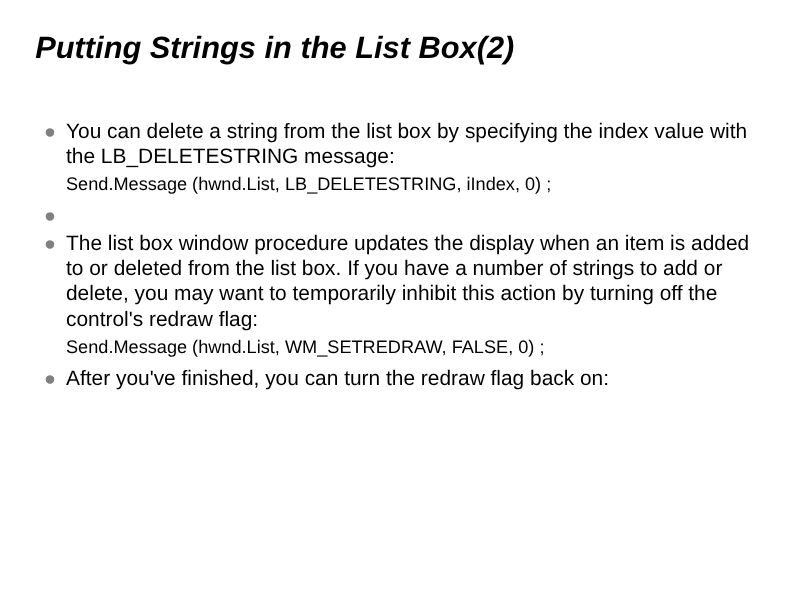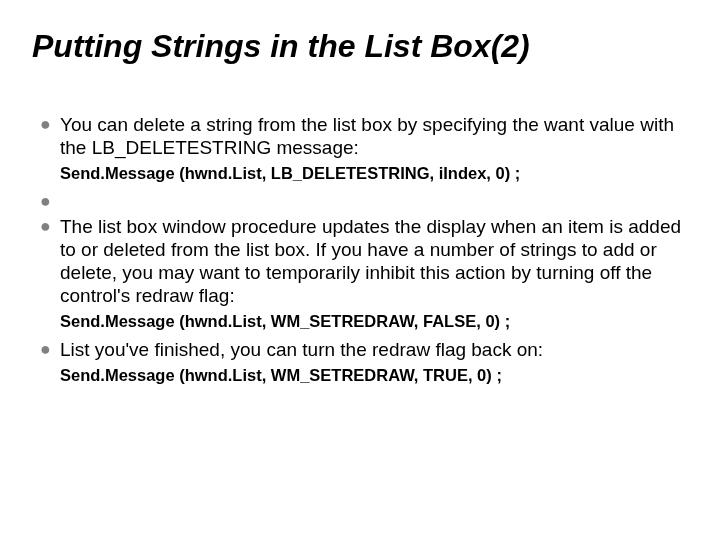--- a/index.html
+++ b/index.html
@@ -6,21 +6,21 @@
   body {
     width: 720px;
     height: 540px;
     background: #ffffff;
     font-family: Arial, Helvetica, sans-serif;
     color: #000000;
     padding: 28px 32px 20px 32px;
     position: relative;
   }
   .title {
-    font-size: 32px;
+    font-size: 28px;
     font-weight: bold;
     font-style: italic;
     margin-bottom: 48px;
     line-height: 1.15;
   }
   .content {
     padding-left: 8px;
   }
   .item {
     display: flex;
@@ -44,33 +44,32 @@
   .code-text {
     flex: 1 1 auto;
     font-size: 16.5px;
     line-height: 22px;
     font-family: Arial, Helvetica, sans-serif;
     padding-top: 1px;
     padding-bottom: 4px;
   }
   .indent-code {
     padding-left: 20px;
-    font-weight: bold;
   }
 </style>
 </head>
 <body>
 
 <div class="title">Putting Strings in the List Box(2)</div>
 
 <div class="content">
 
   <div class="item">
     <div class="bullet">●</div>
-    <div class="body-text">You can delete a string from the list box by specifying the want value with the LB_DELETESTRING message:</div>
+    <div class="body-text">You can delete a string from the list box by specifying the index value with the LB_DELETESTRING message:</div>
   </div>
   <div class="item indent-code">
     <div class="code-text">Send.Message (hwnd.List, LB_DELETESTRING, iIndex, 0) ;</div>
   </div>
 
   <div class="item">
     <div class="bullet">●</div>
     <div class="body-text">
       <br>
     </div>
@@ -79,19 +78,16 @@
   <div class="item">
     <div class="bullet">●</div>
     <div class="body-text">The list box window procedure updates the display when an item is added to or deleted from the list box. If you have a number of strings to add or delete, you may want to temporarily inhibit this action by turning off the control's redraw flag:</div>
   </div>
   <div class="item indent-code">
     <div class="code-text">Send.Message (hwnd.List, WM_SETREDRAW, FALSE, 0) ;</div>
   </div>
 
   <div class="item">
     <div class="bullet">●</div>
-    <div class="body-text">List you've finished, you can turn the redraw flag back on:</div>
-  </div>
-  <div class="item indent-code">
-    <div class="code-text">Send.Message (hwnd.List, WM_SETREDRAW, TRUE, 0) ;</div>
+    <div class="body-text">After you've finished, you can turn the redraw flag back on:</div>
   </div>
 
 </div>
 
 </body></html>

